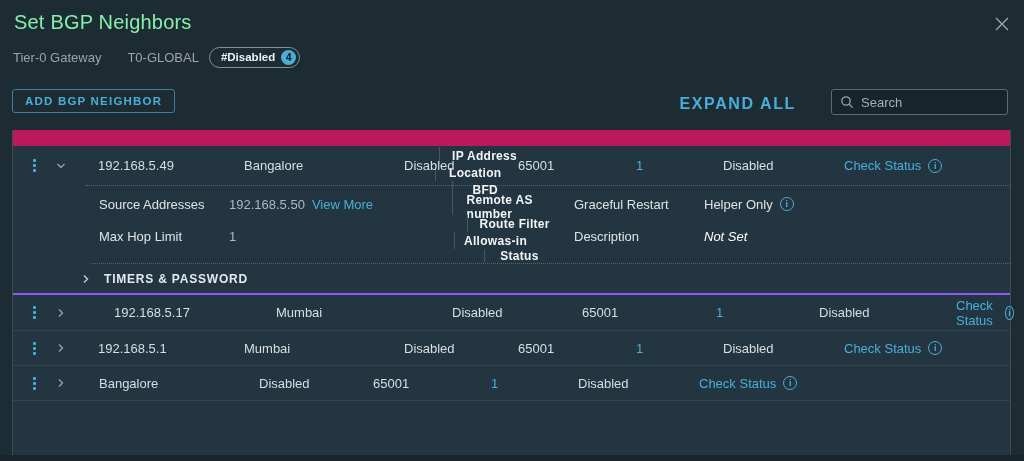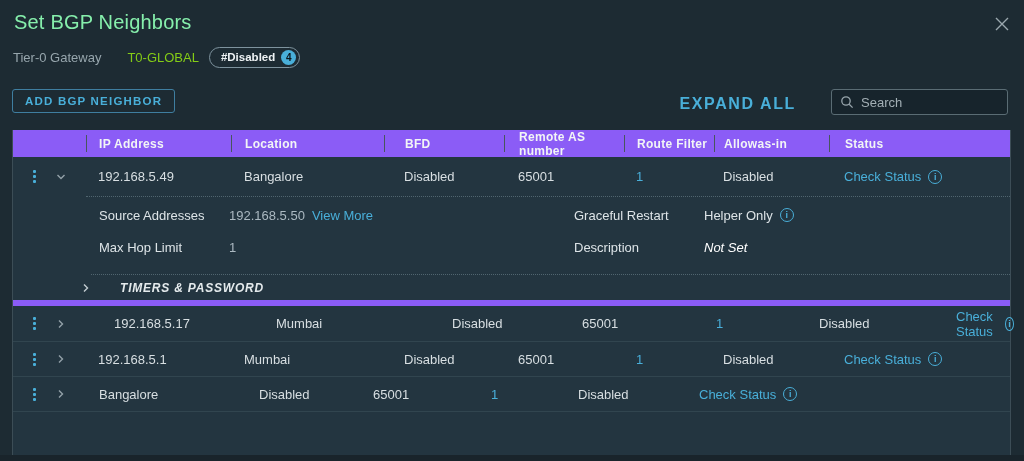--- a/index.html
+++ b/index.html
@@ -19,21 +19,21 @@
   }
   .close-btn {
     position:absolute; right:13px; top:16px; width:18px; height:18px;
     background:none; border:none; cursor:pointer; color:#9aa7ae; padding:0;
   }
   .breadcrumb {
     position:absolute; left:13px; top:46px; height:22px;
     display:flex; align-items:center; font-size:13px;
   }
   .bc-label { color:#97a6ad; margin-right:26px; }
-  .bc-value { color:#84cc16; margin-right:10px; }
+  .bc-value { color:#a3a3a3; margin-right:10px; }
   .chip {
     display:flex; align-items:center; gap:6px;
     border:1px solid #7e939e; border-radius:11px;
     height:21px; padding:0 3px 0 11px; cursor:pointer; background:transparent;
   }
   .chip-label { color:#eef2f4; font-size:11.5px; font-weight:700; }
   .chip-badge {
     width:15px; height:15px; border-radius:50%;
     background:#49afd9; color:#0c151a; font-size:10px; font-weight:700;
     display:flex; align-items:center; justify-content:center;
@@ -65,22 +65,22 @@
   .search-glyph { color:#98a5ac; display:flex; }
 
   
   .table {
     position:absolute; left:12px; right:13px; top:130px; bottom:6px;
     background:#233540;
     border-left:1px solid #3c4d56; border-right:1px solid #3c4d56;
     font-size:13px;
   }
   .thead {
-    display:flex; height:27px; background:#8b5cf6; align-items:center;
-    font-size:12px; font-weight:700; color:#f2f5f6; letter-spacing:.3px;
+    display:flex; height:16px; background:#be185d; align-items:center;
+    font-size:12px; font-weight:700; color:#f2f5f6; letter-spacing:.3px;flex-direction:column;
   }
   .thead .cell { border-left:1px solid #47565e; height:17px; display:flex; align-items:center; }
   .thead .col-ctrl { border-left:none; }
 
   .col-ctrl   { width:73px;  flex:none; }
   .col-ip     { width:145px; flex:none; padding-left:12px; }
   .col-loc    { width:153px; flex:none; padding-left:13px; }
   .col-bfd    { width:120px; flex:none; padding-left:20px; }
   .col-ras    { width:120px; flex:none; padding-left:14px; }
   .col-rf     { width:90px;  flex:none; padding-left:12px; }
@@ -108,21 +108,21 @@
   .detail-grid { display:flex; padding:11px 0 2px 86px; }
   .detail-col-left { width:475px; flex:none; }
   .detail-col-right { flex:1; }
   .detail-pair { display:flex; align-items:center; margin-bottom:17px; }
   .detail-label { width:130px; flex:none; color:#dde4e7; }
   .detail-value { color:#abb9c1; display:flex; gap:7px; }
   .not-set { font-style:italic; color:#ffffff; }
 
   .timers-row {
     display:flex; align-items:center; height:31px;
-    padding-left:67px; gap:28px; border-bottom:6px solid #8b5cf6;font-style:italic;
+    padding-left:67px; gap:12px; border-bottom:2px solid #8b5cf6;
   }
   .timers-label { color:#e4eaec; font-size:12px; font-weight:700; letter-spacing:.8px; cursor:pointer; }
   .timers-row .chev { color:#c3cdd2; }
 
   .tbody-end { border-top:1px solid #31454f; }
   .bottom-strip { position:absolute; left:0; right:0; bottom:0; height:6px; background:#19242b; }
 </style>
 </head>
 <body>
 

